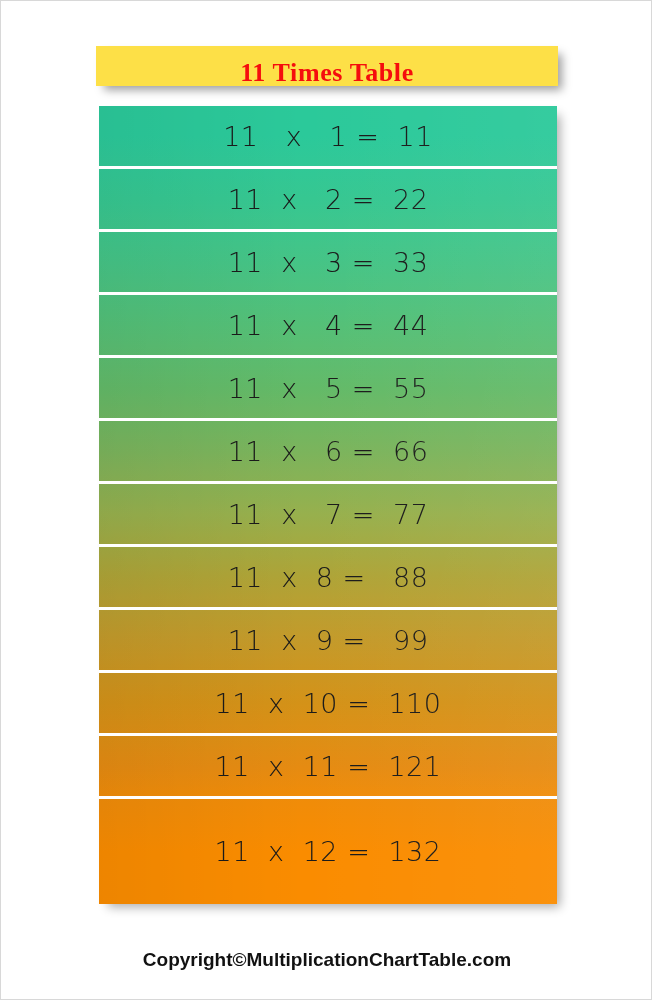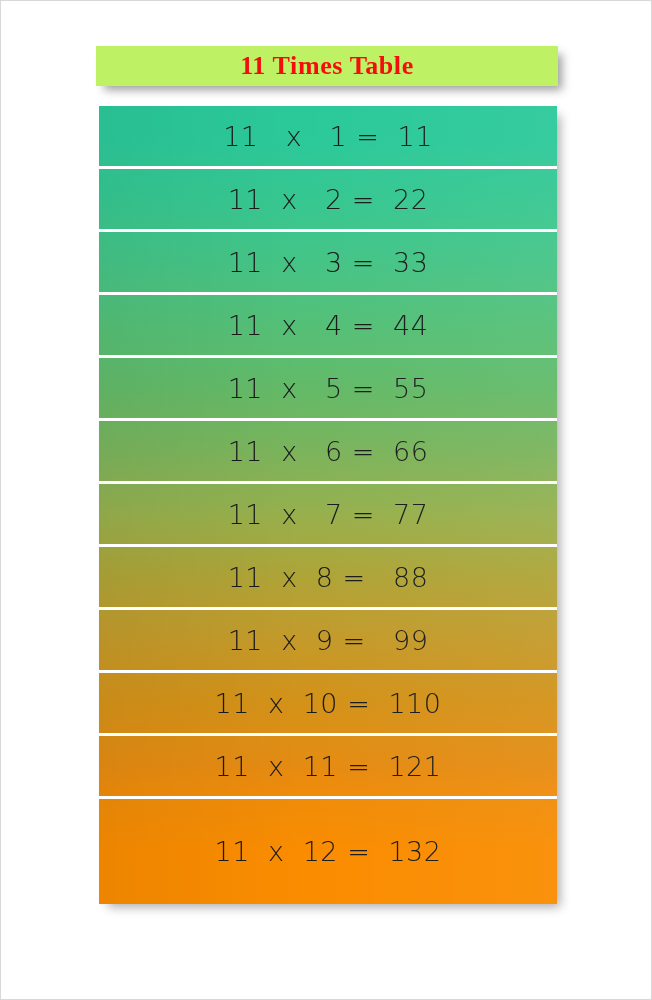--- a/index.html
+++ b/index.html
@@ -23,24 +23,24 @@
     background: #ffffff;
   }
 
   
   .title-banner {
     position: absolute;
     left: 95px;
     top: 45px;
     width: 462px;
     height: 40px;
-    background: #bef264;
+    background: #fde047;
     box-shadow: 6px 6px 9px -2px rgba(0,0,0,0.38);
     display: flex;
-    align-items: center;
+    align-items: flex-end;
     justify-content: center;
   }
   .title-text {
     font-family: "Liberation Serif", serif;
     font-weight: bold;
     font-size: 26px;
     color: #f50d0d;
     letter-spacing: 0.6px;
     line-height: 1;
     white-space: nowrap;
@@ -148,14 +148,17 @@
     <div class="row" style="background: linear-gradient(rgb(221, 143, 21) 0%, rgb(229, 139, 18) 50%, rgb(240, 140, 9) 100%);">
         <div style="position: absolute; inset: 0px; pointer-events: none; background: linear-gradient(to right, rgba(0, 0, 0, 0.05) 0%, rgba(0, 0, 0, 0) 45%, rgba(255, 255, 255, 0.05) 100%);"></div>
       <span class="eq">11  x  11 =  121</span>
     </div>
     <div class="row" style="background: linear-gradient(rgb(240, 140, 9) 0%, rgb(250, 140, 0) 50%, rgb(250, 140, 0) 100%);">
         <div style="position: absolute; inset: 0px; pointer-events: none; background: linear-gradient(to right, rgba(0, 0, 0, 0.05) 0%, rgba(0, 0, 0, 0) 45%, rgba(255, 255, 255, 0.05) 100%);"></div>
       <span class="eq">11  x  12 =  132</span>
     </div>
   </div>
 
+  <div class="footer">
+    <span class="footer-text">Copyright©MultiplicationChartTable.com</span>
+  </div>
 
 </div>
 
 </body></html>

